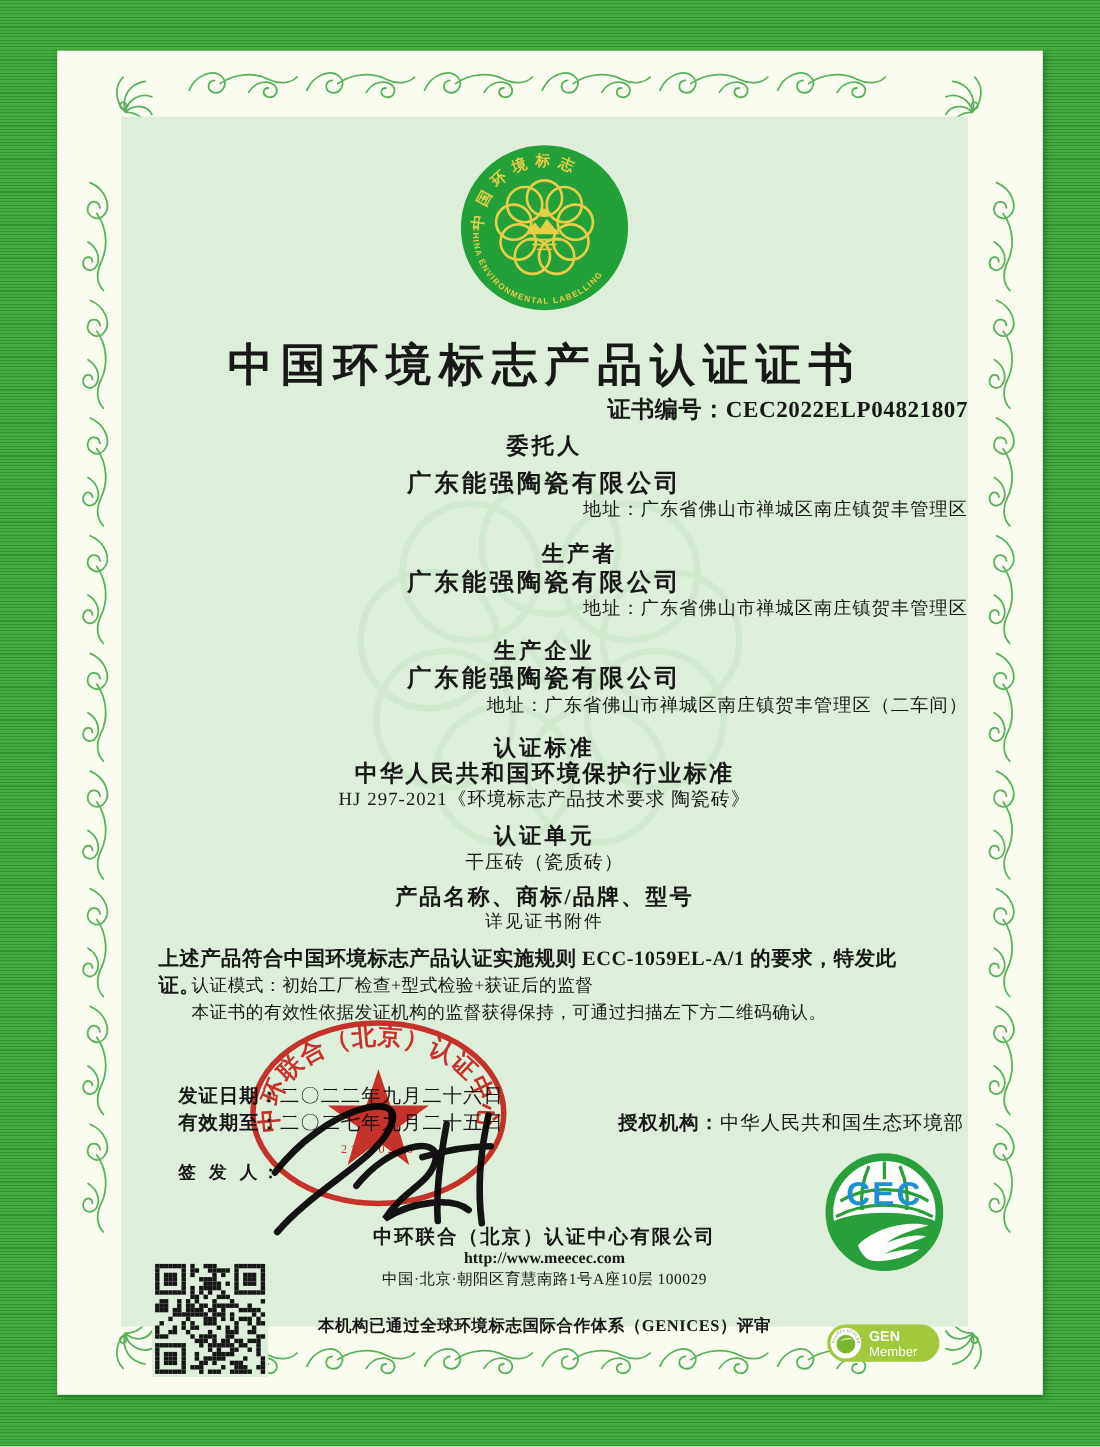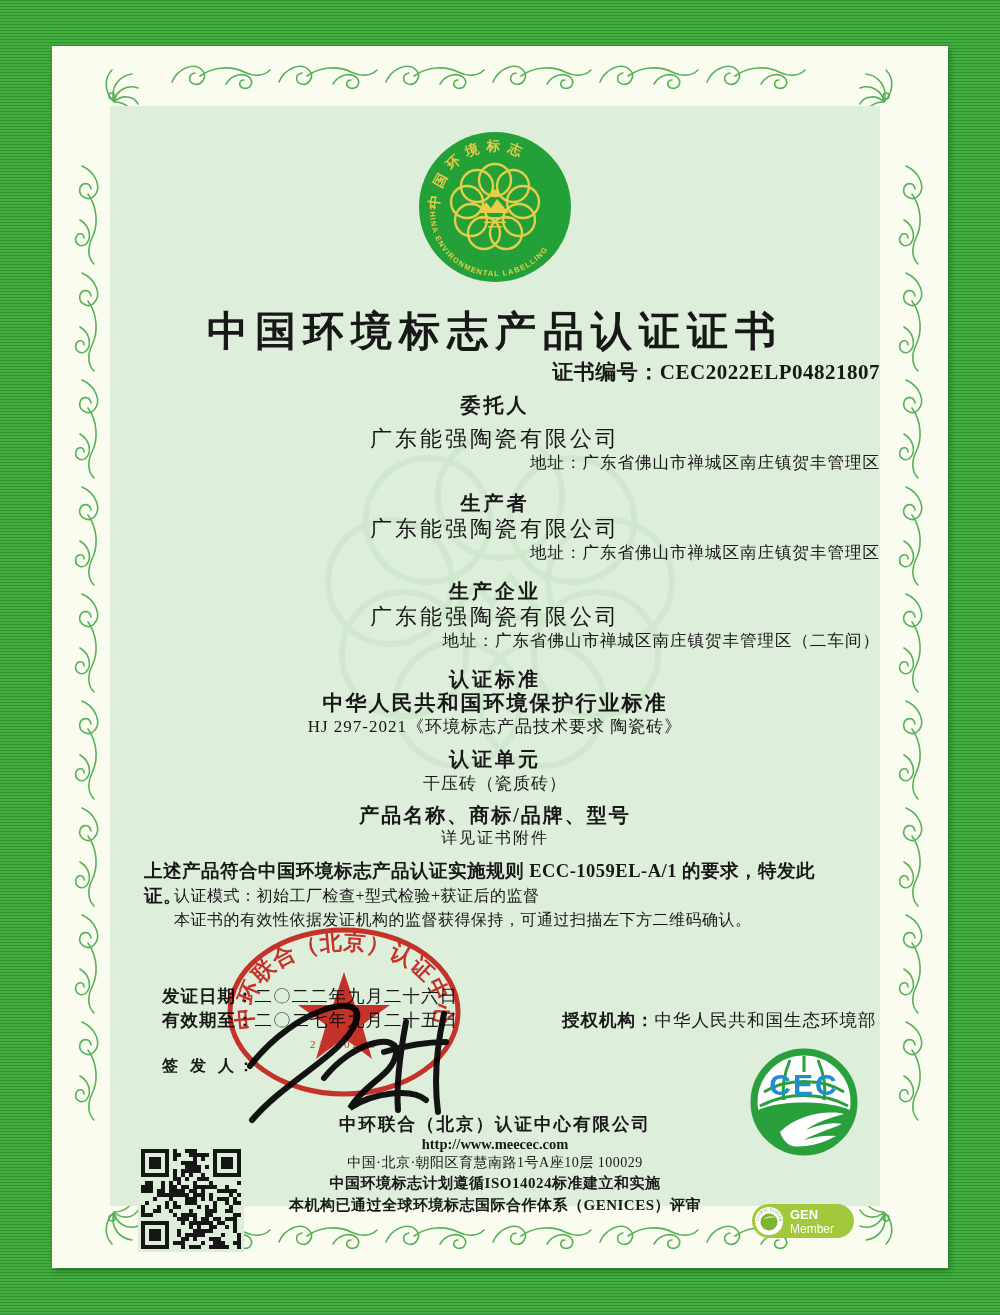--- a/index.html
+++ b/index.html
@@ -6,21 +6,21 @@
   .page{position:relative;width:1000px;height:1315px;overflow:hidden;
     background:repeating-linear-gradient(0deg,#2f9433 0px,#2f9433 1px,#43ad3d 1px,#43ad3d 3px);
     font-family:"Liberation Serif","DejaVu Serif",serif;color:#181818;}
   .paper{position:absolute;left:52px;top:46px;width:896px;height:1222px;background:#f9fcef;
     box-shadow:2px 3px 6px rgba(0,40,0,.35);}
   .deco{position:absolute;left:0;top:0;pointer-events:none;}
   .content{position:absolute;left:58px;top:60px;width:770px;height:1100px;background:#ddeeda;}
   .abs{position:absolute;}
   .ctr{width:100%;text-align:center;}
   .sec-head{font-weight:bold;font-size:20px;letter-spacing:3px;}
-  .sec-name{font-weight:normal;font-size:22px;letter-spacing:3px;}
+  .sec-name{font-weight:bold;font-size:22px;letter-spacing:3px;}
   .sec-addr{font-size:16.5px;letter-spacing:1px;text-align:right;}
   .title{font-family:"Liberation Sans","DejaVu Sans",sans-serif;font-weight:bold;font-size:41px;letter-spacing:7px;}
   .certno{font-weight:bold;font-size:21px;text-align:right;padding-right:38px;letter-spacing:.5px;}
   .stmt{font-weight:bold;font-size:18.5px;letter-spacing:.5px;padding:0 42px;text-align:left;}
   .small-line{font-size:16px;letter-spacing:.5px;padding:0 64px;text-align:left;}
   .lbl{font-weight:bold;}
   .dates{font-size:17.5px;letter-spacing:1px;}
   .footer-line{width:100%;text-align:center;}
   .f1{font-weight:bold;font-size:17.5px;letter-spacing:2px;}
   .f2{font-weight:bold;font-size:14.5px;}
@@ -135,21 +135,21 @@
 
       <div class="abs ctr title" style="top:198px;">中国环境标志产品认证证书</div>
       <div class="abs certno" style="top:252px;width:770px;">
         <span>证书编号：</span><span>CEC2022ELP04821807</span>
       </div>
 
       <div class="abs ctr sec-head" style="top:286px;">委托人</div>
       <div class="abs ctr sec-name" style="top:318px;">广东能强陶瓷有限公司</div>
       <div class="abs ctr sec-addr" style="top:346px;">地址：广东省佛山市禅城区南庄镇贺丰管理区</div>
 
-      <div class="abs ctr sec-head" style="top:384px;">生产者</div>
+      <div class="abs ctr sec-head" style="top:384px;padding-left:32px;">生产者</div>
       <div class="abs ctr sec-name" style="top:408px;">广东能强陶瓷有限公司</div>
       <div class="abs ctr sec-addr" style="top:436px;">地址：广东省佛山市禅城区南庄镇贺丰管理区</div>
 
       <div class="abs ctr sec-head" style="top:472px;">生产企业</div>
       <div class="abs ctr sec-name" style="top:496px;">广东能强陶瓷有限公司</div>
       <div class="abs ctr sec-addr" style="top:524px;">地址：广东省佛山市禅城区南庄镇贺丰管理区（二车间）</div>
 
       <div class="abs ctr sec-head" style="top:560px;">认证标准</div>
       <div class="abs ctr" style="top:583px;font-weight:bold;font-size:21px;letter-spacing:2px;">中华人民共和国环境保护行业标准</div>
       <div class="abs ctr" style="top:609px;font-size:17px;letter-spacing:1px;">HJ 297-2021《环境标志产品技术要求 陶瓷砖》</div>
@@ -512,21 +512,20 @@
             <rect x="79" y="99" width="4" height="4"></rect>
             <rect x="83" y="99" width="4" height="4"></rect>
             <rect x="87" y="99" width="4" height="4"></rect>
             <rect x="99" y="99" width="4" height="4"></rect>
           </g>
       </svg>
 
       <div class="abs footer-line f1" style="top:1006px;">中环联合（北京）认证中心有限公司</div>
       <div class="abs footer-line f2" style="top:1030px;">http://www.meecec.com</div>
       <div class="abs footer-line f3" style="top:1048px;">中国·北京·朝阳区育慧南路1号A座10层 100029</div>
-      <div class="abs footer-line f4" style="top:1068px;">中国环境标志计划遵循ISO14024标准建立和实施</div>
       <div class="abs footer-line f4" style="top:1090px;">本机构已通过全球环境标志国际合作体系（GENICES）评审</div>
 
       <svg class="abs" style="left:640px;top:942px;" width="108" height="108" viewBox="0 0 108 108">
         <circle cx="54" cy="54" r="50" fill="#ffffff" stroke="#2aa03c" stroke-width="7"></circle>
         <g fill="none" stroke="#2aa03c" stroke-width="3">
           <path d="M14,44 C36,30 72,30 94,44"></path>
           <path d="M10,58 C36,44 72,44 98,58"></path>
           <path d="M40,12 C34,26 32,40 34,52"></path>
           <path d="M68,12 C74,26 76,40 74,52"></path>
           <path d="M54,8 L54,24"></path>

